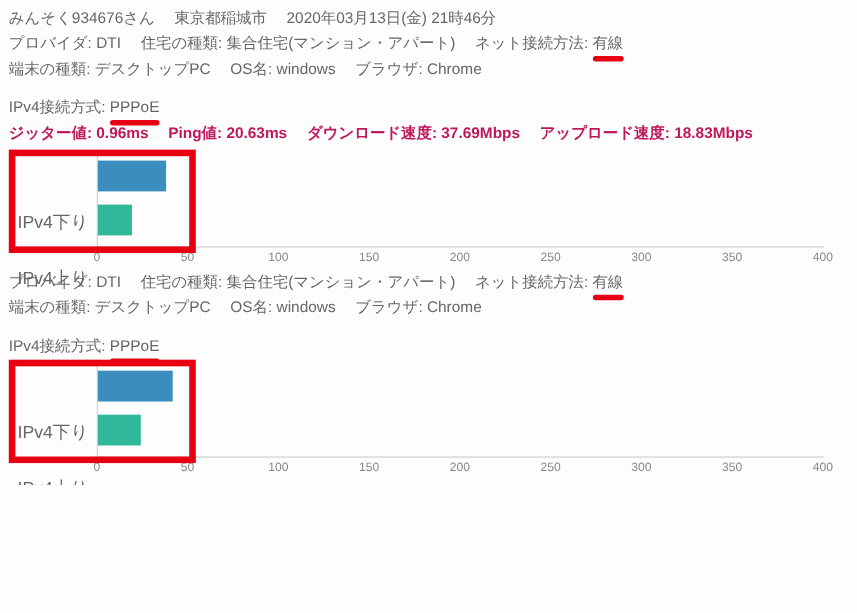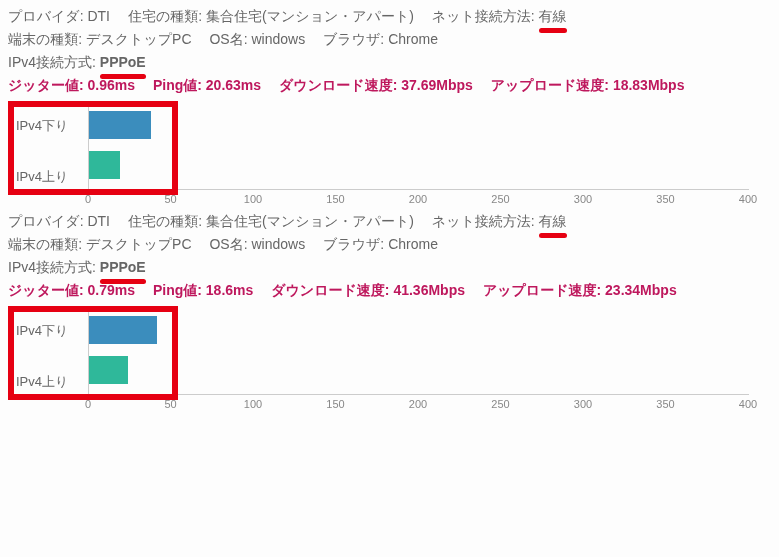--- a/index.html
+++ b/index.html
@@ -30,21 +30,21 @@
   .underline-red::after {
     content: "";
     position: absolute;
     left: 0;
     right: 0;
     bottom: -6px;
     height: 5px;
     background: #e60012;
     border-radius: 3px;
   }
-  .bold { font-weight: bold; }
+  .bold { font-weight: normal; margin-top: 12px; }
   .stats {
     color: #be185d;
     font-weight: bold;
     margin: 4px 0 6px 0;
   }
   .stats .stat {
     margin-right: 14px;
   }
   .chart-wrap {
     position: relative;
@@ -74,22 +74,23 @@
   }
   .bar {
     position: absolute;
     height: 28px;
   }
   .bar.download { background: #3b8dbd; top: 10px; }
   .bar.upload   { background: #2fb89a; top: 50px; }
   .ylab {
     position: absolute;
     left: 8px;
-    font-size: 13px;
+    font-size: 16px;
     color: #666;
+    margin-top: 40px;
   }
   .ylab.y1 { top: 16px; }
   .ylab.y2 { top: 67px; text-align: right; }
   .xaxis {
     position: absolute;
     left: 80px;
     top: 88px;
     width: 660px;
     height: 20px;
   }
@@ -98,20 +99,25 @@
     top: 4px;
     font-size: 11px;
     color: #888;
     transform: translateX(-50%);
   }
 </style>
 </head>
 <body>
 
 <div class="entry">
+  <div class="info-line">
+    <span class="seg">みんそく934676さん</span>
+    <span class="seg">東京都稲城市</span>
+    <span class="seg">2020年03月13日(金) 21時46分</span>
+  </div>
   <div class="info-line">
     <span class="seg"><span>プロバイダ:</span> <span>DTI</span></span>
     <span class="seg"><span>住宅の種類:</span> <span>集合住宅(マンション・アパート)</span></span>
     <span class="seg"><span>ネット接続方法:</span> <span class="underline-red">有線</span></span>
   </div>
   <div class="info-line">
     <span class="seg"><span>端末の種類:</span> <span>デスクトップPC</span></span>
     <span class="seg"><span>OS名:</span> <span>windows</span></span>
     <span class="seg"><span>ブラウザ:</span> <span>Chrome</span></span>
   </div>
@@ -153,26 +159,20 @@
     <span class="seg"><span>ネット接続方法:</span> <span class="underline-red">有線</span></span>
   </div>
   <div class="info-line">
     <span class="seg"><span>端末の種類:</span> <span>デスクトップPC</span></span>
     <span class="seg"><span>OS名:</span> <span>windows</span></span>
     <span class="seg"><span>ブラウザ:</span> <span>Chrome</span></span>
   </div>
   <div class="info-line">
     <span class="seg"><span>IPv4接続方式:</span> <span class="bold underline-red">PPPoE</span></span>
   </div>
-  <div class="stats">
-    <span class="stat"><span>ジッター値:</span> <span>0.79ms</span></span>
-    <span class="stat"><span>Ping値:</span> <span>18.6ms</span></span>
-    <span class="stat"><span>ダウンロード速度:</span> <span>41.36Mbps</span></span>
-    <span class="stat"><span>アップロード速度:</span> <span>23.34Mbps</span></span>
-  </div>
   <div class="chart-wrap">
     <div class="red-box"></div>
     <div class="ylab y1">IPv4下り</div>
     <div class="ylab y2">IPv4上り</div>
     <div class="plot">
       <div class="bar download" style="left: 0px; width: 68.244px;"></div>
       <div class="bar upload" style="left: 0px; width: 38.511px;"></div>
     </div>
     <div class="xaxis">
         <span class="tick" style="left: 0px;">0</span>

